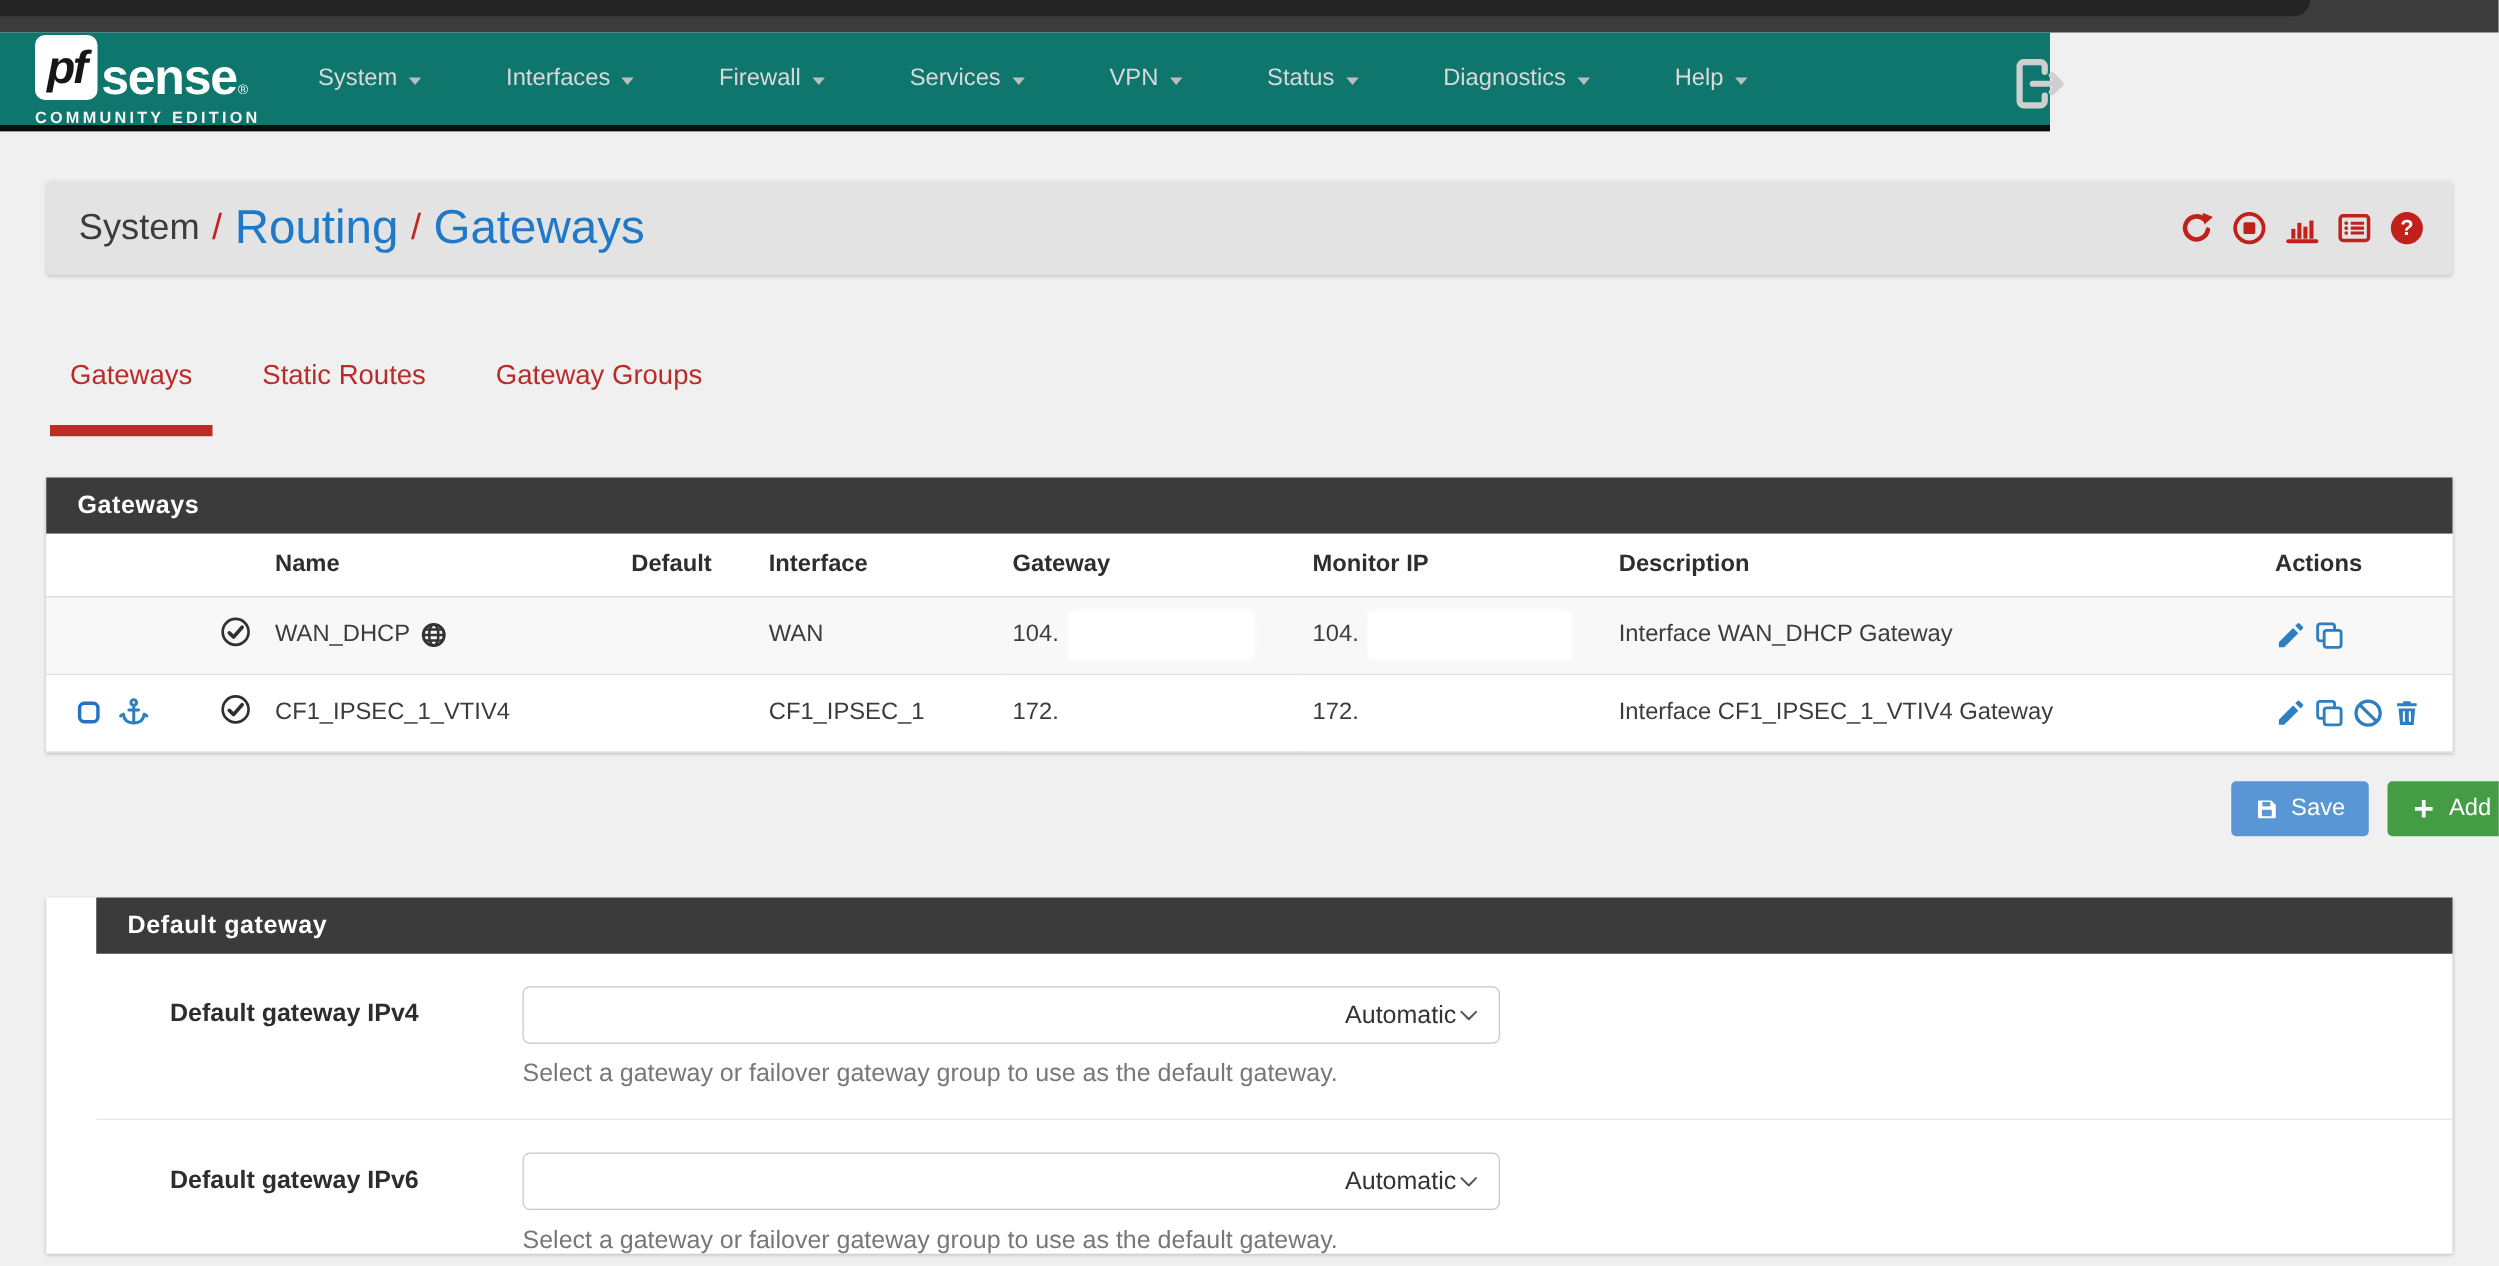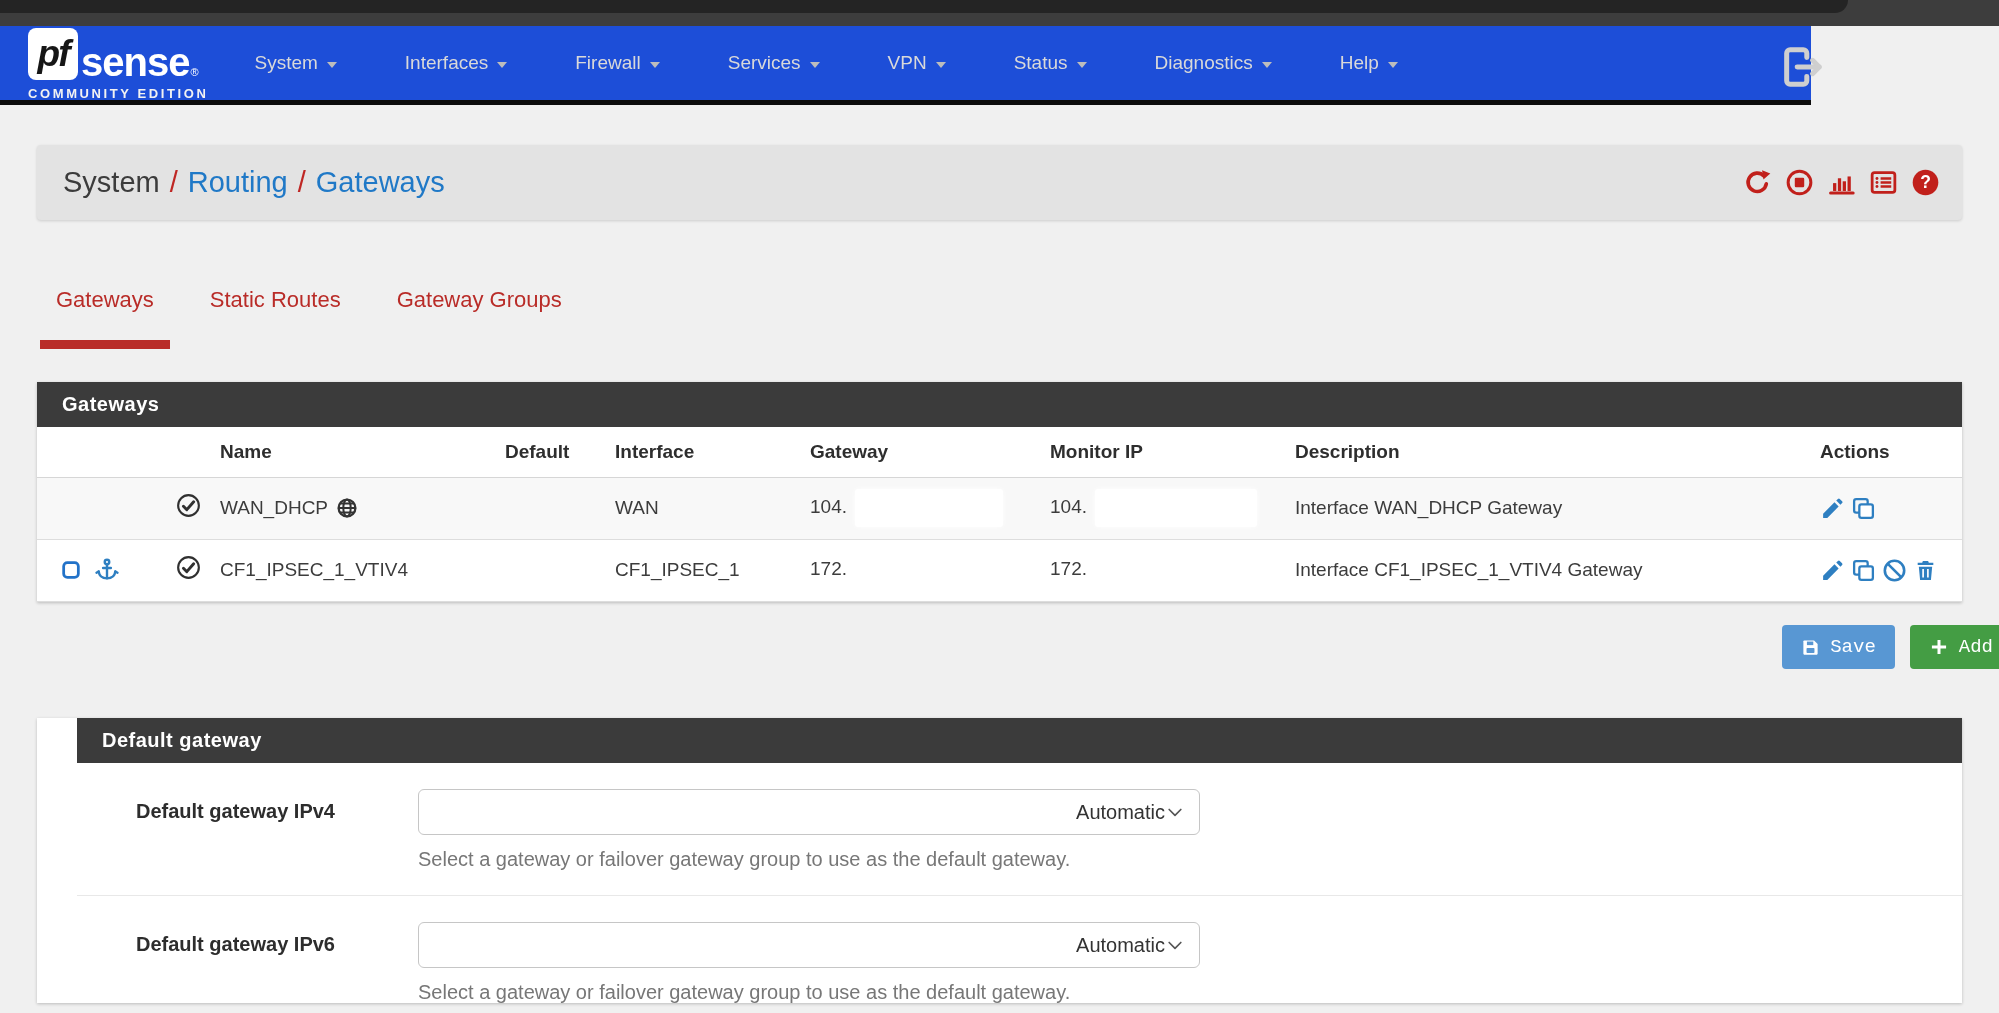--- a/index.html
+++ b/index.html
@@ -4,21 +4,21 @@
 <style>
   * { margin:0; padding:0; box-sizing:border-box; }
   html,body { width:1999px; height:1013px; overflow:hidden; }
   body { font-family:"Liberation Sans", sans-serif; background:#f0f0f0; position:relative; }
 
   
   .chrome-strip { position:absolute; top:0; left:0; width:1999px; height:26px; background:#3d3d3d; }
   .chrome-tab { position:absolute; top:0; left:0; width:1848px; height:13px; background:#242424; border-bottom-right-radius:14px; }
 
   
-  .navbar { position:absolute; top:26px; left:0; width:1811px; height:79px; background:#1d4ed8;
+  .navbar { position:absolute; top:26px; left:0; width:1640px; height:79px; background:#0f766e;
             display:flex; align-items:center; border-bottom:5px solid #0c0c0c; }
   .brand { margin-left:28px; display:flex; flex-direction:column; }
   .brand-row { display:flex; align-items:center; }
   .brand-box { width:50px; height:52px; background:#fff; border-radius:8px; color:#161616;
                font-style:italic; font-weight:bold; font-size:37px; display:flex; align-items:center;
                justify-content:center; letter-spacing:-2px; }
   .brand-name { color:#fff; font-weight:bold; font-size:40px; letter-spacing:-1px; margin-left:3px; line-height:1;margin-top:16px; }
   .brand-reg { color:#fff; font-size:11px; align-self:flex-end; margin:0 0 4px 1px; }
   .brand-sub { color:#f2f2f2; font-size:13px; font-weight:bold; letter-spacing:2.6px; margin-top:4px; }
   .nav-menu { display:flex; margin-left:12px; }
@@ -26,21 +26,21 @@
               text-decoration:none; cursor:pointer; }
   .caret { width:0; height:0; border-left:5px solid transparent; border-right:5px solid transparent;
            border-top:6px solid #bdbdbd; margin-left:9px; margin-top:3px; }
   .signout { position:absolute; right:-14px; top:18px; }
 
   
   .breadcrumb-bar { position:absolute; top:145px; left:37px; width:1925px; height:75px; background:#e3e3e3;
                     border-radius:4px; box-shadow:0 1px 3px rgba(0,0,0,.15); display:flex; align-items:center; }
   .crumb { font-size:29px; margin-left:26px; color:#3c3c3c; }
   .crumb-sep { color:#bf2724; font-size:29px; margin:0 10px; }
-  .crumb-link { color:#2079c7; font-size:29px; text-decoration:none; cursor:pointer;text-align:right; }
+  .crumb-link { color:#2079c7; font-size:38px; text-decoration:none; cursor:pointer;text-align:right; }
   .crumb-icons { margin-left:auto; margin-right:22px; display:flex; align-items:center; gap:13px; }
   .crumb-icons svg { display:block; cursor:pointer; }
 
   
   .tabs { position:absolute; top:287px; left:40px; display:flex; gap:24px; }
   .tab { color:#b92c28; font-size:22px; padding:0 16px 27px 16px; text-decoration:none; cursor:pointer; }
   .tab.active { border-bottom:9px solid #b92c28; }
 
   
   .panel { position:absolute; left:37px; width:1925px; background:#fff;
@@ -59,21 +59,21 @@
   .left-icons { display:flex; align-items:center; gap:12px; padding-left:15px; }
   .acts { display:flex; align-items:center; gap:6px; }
   .acts svg { cursor:pointer; display:block; }
   .redact { display:inline-block; background:#fff; height:38px; border-radius:3px;
             vertical-align:middle; margin-left:8px; box-shadow:0 0 5px rgba(255,255,255,.9); }
 
   
   .actions-bar { position:absolute; top:625px; left:37px; width:1925px; display:flex;
                  justify-content:flex-end; gap:15px; margin-right:0; }
   .btn { height:44px; border:none; border-radius:4px; color:#fff; font-size:19px;
-         font-family:Liberation Mono, monospace; display:flex; align-items:center; gap:10px;
+         font-family:Liberation Sans, sans-serif; display:flex; align-items:center; gap:10px;
          padding:0 19px; cursor:pointer; }
   .btn-save { background:#5897d3; }
   .btn-add { background:#449d44; margin-right:-71px; padding-right:40px; }
 
   
   .panel-default { top:718px; height:285px;padding-left:40px; }
   .form-row { display:flex; padding:26px 0 24px 59px; }
   .form-row + .form-row { border-top:1px solid #e8e8e8; }
   .form-label { width:234px; font-size:20px; font-weight:bold; color:#2d2d2d; padding-top:11px; }
   .form-control { margin-left:48px; }

